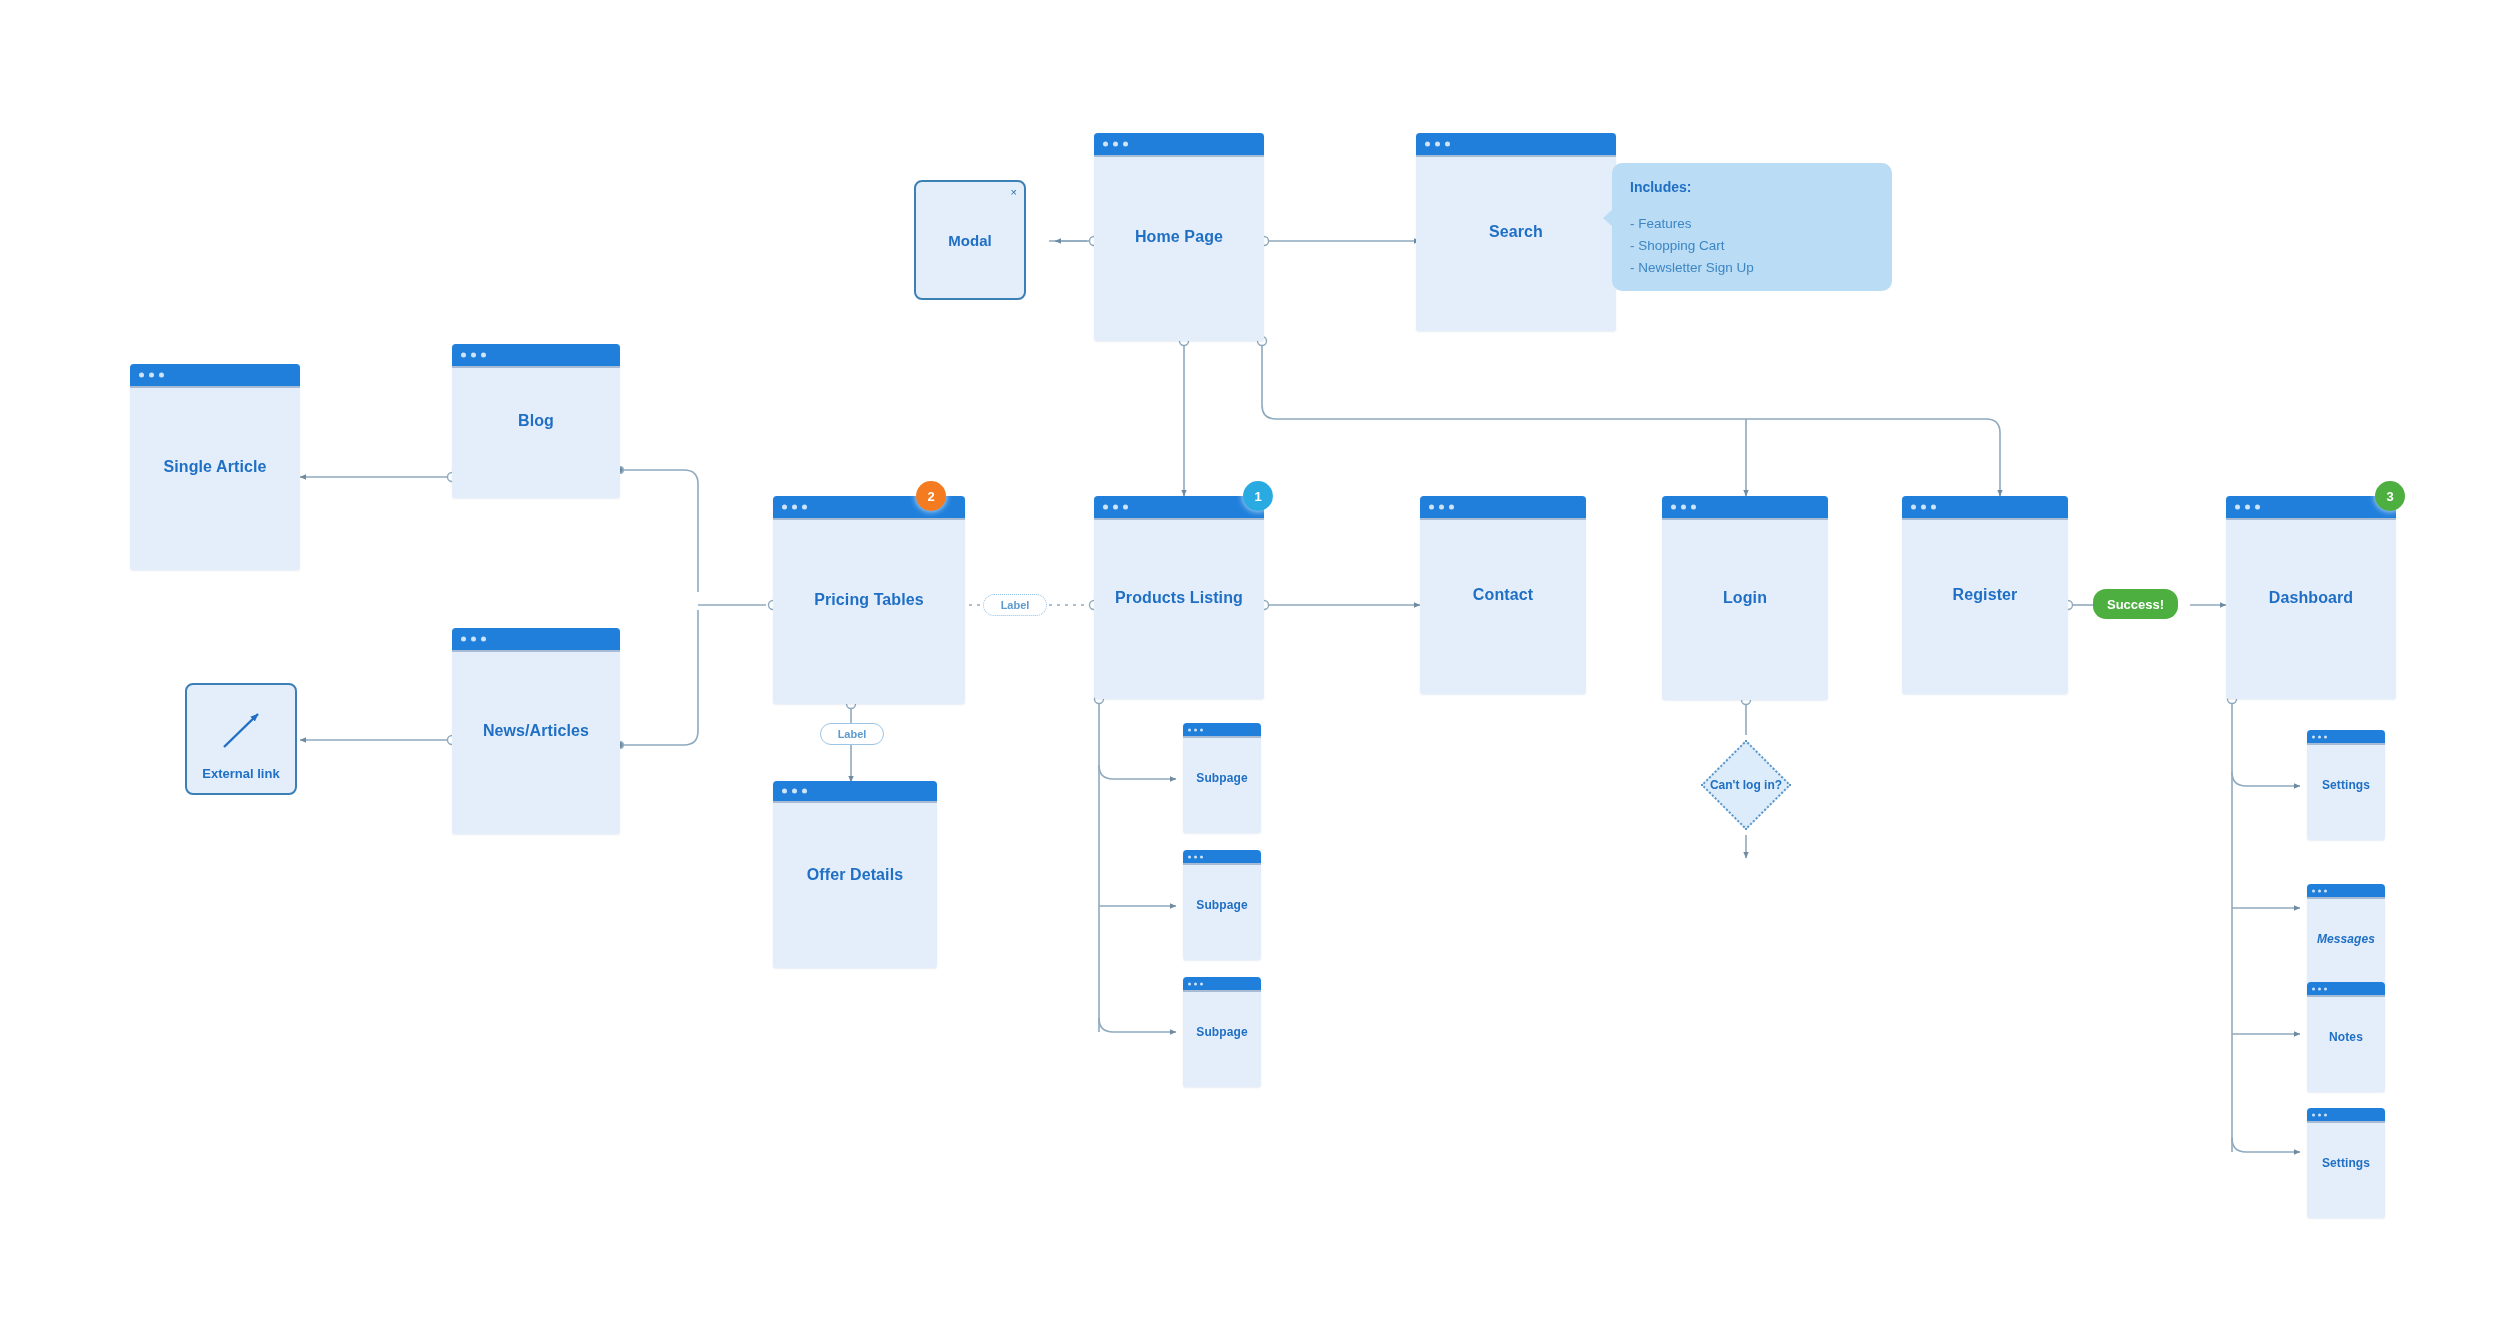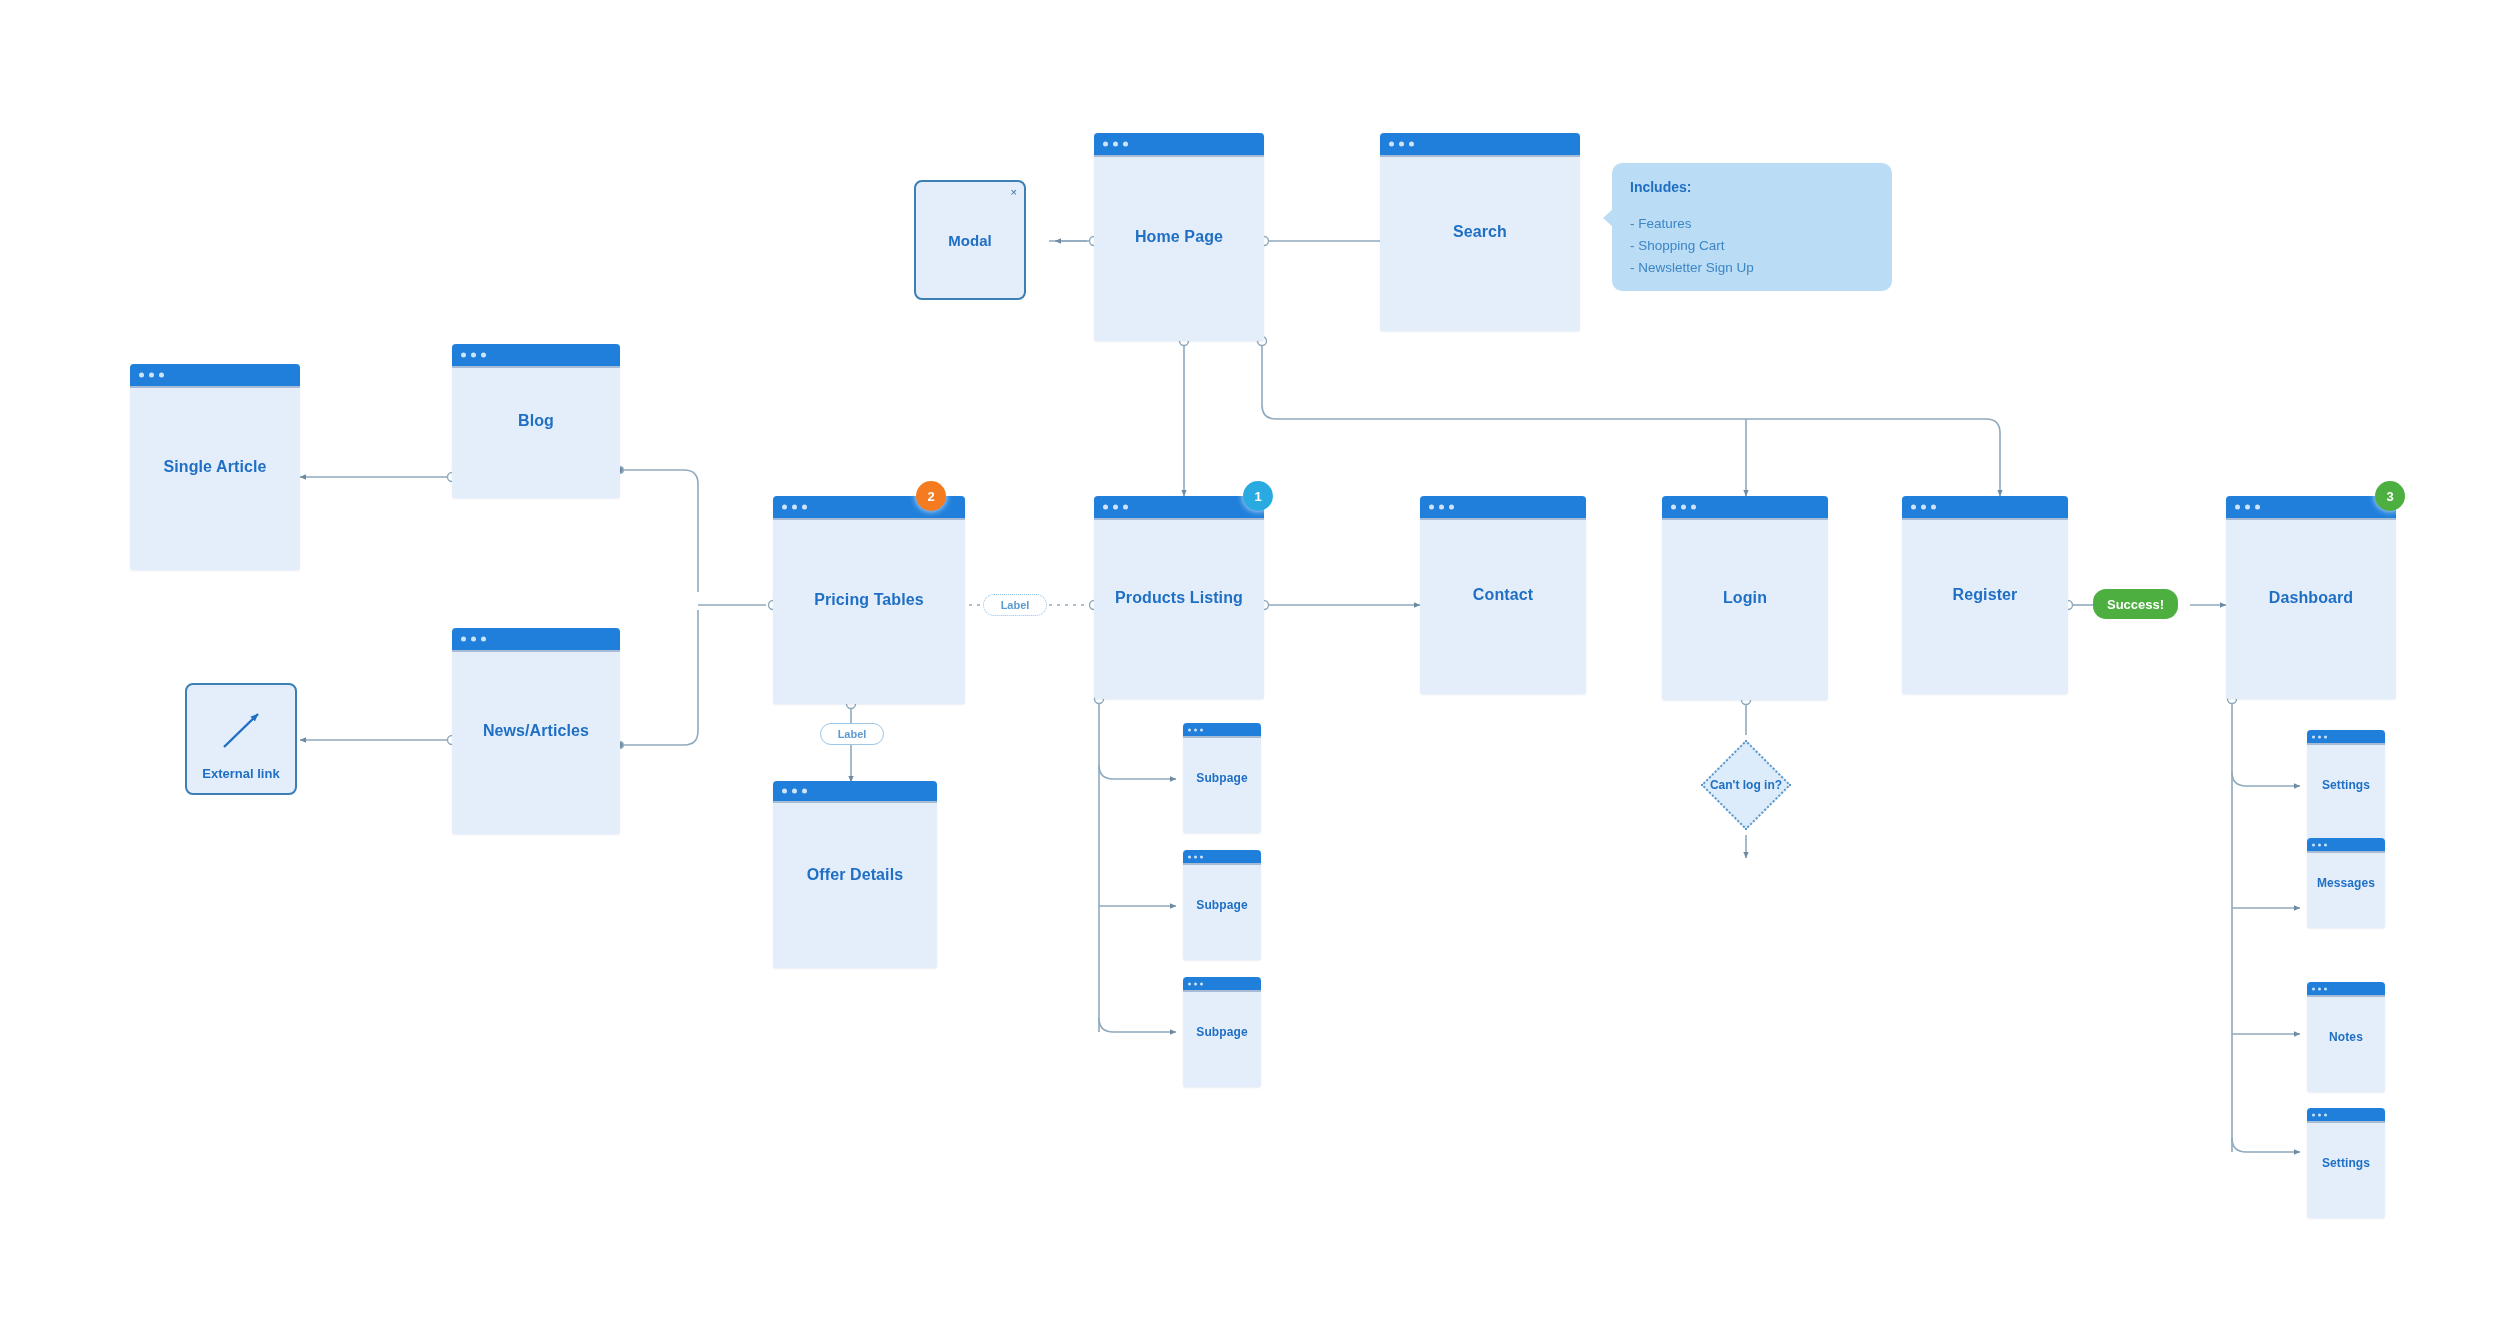--- a/index.html
+++ b/index.html
@@ -281,21 +281,21 @@
     <div class="bar" style="height:22px;">
       <span class="dots">
           <i></i>
           <i></i>
           <i></i>
         </span>
     </div>
     <div class="title">Home Page</div>
   </div>
 
-  <div class="win lg" style="left:1380px; top:133px; width:200px; height:198px;">
+  <div class="win lg" style="left:1416px; top:133px; width:200px; height:198px;">
     <div class="bar" style="height:22px;">
       <span class="dots">
           <i></i>
           <i></i>
           <i></i>
         </span>
     </div>
     <div class="title">Search</div>
   </div>
 
@@ -478,21 +478,21 @@
   <div class="win sm" style="left:2307px; top:730px; width:78px; height:110px;">
     <div class="bar" style="height:13px;">
       <span class="dots" style="left:5px; gap:3px;">
           <i style="width:3px;height:3px;"></i>
           <i style="width:3px;height:3px;"></i>
           <i style="width:3px;height:3px;"></i>
         </span>
     </div>
     <div class="title">Settings</div>
   </div>
-  <div class="win sm" style="left:2307px; top:838px; width:78px; height:90px;">
+  <div class="win sm" style="left:2307px; top:884px; width:78px; height:110px;font-style:italic;">
     <div class="bar" style="height:13px;">
       <span class="dots" style="left:5px; gap:3px;">
           <i style="width:3px;height:3px;"></i>
           <i style="width:3px;height:3px;"></i>
           <i style="width:3px;height:3px;"></i>
         </span>
     </div>
     <div class="title">Messages</div>
   </div>
   <div class="win sm" style="left:2307px; top:982px; width:78px; height:110px;">

